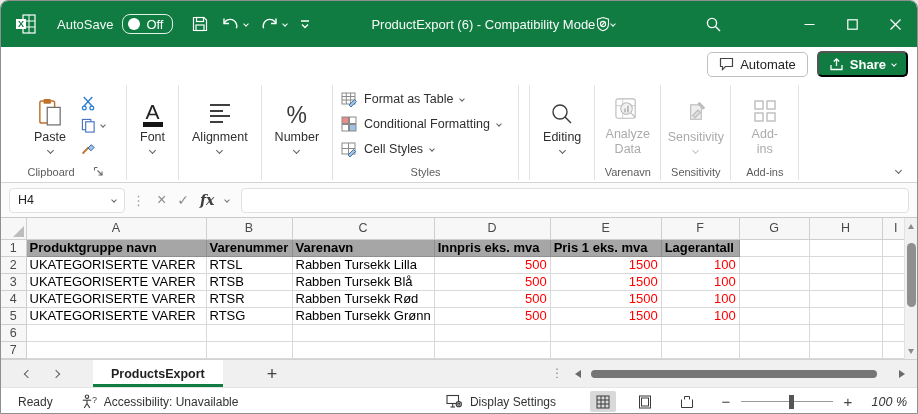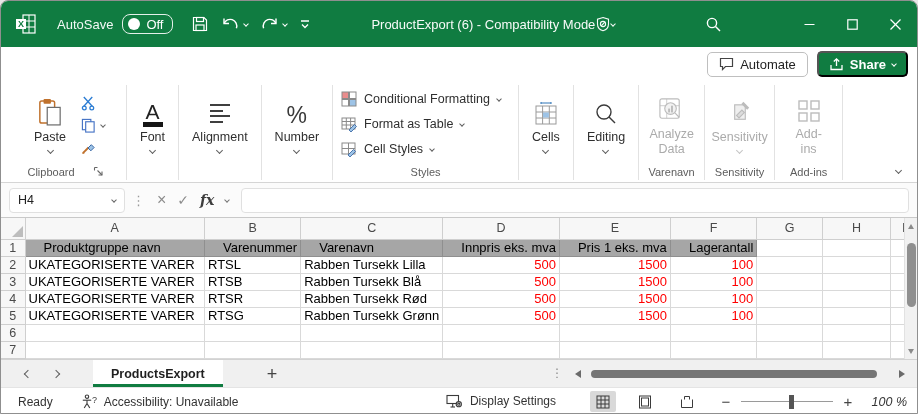--- a/index.html
+++ b/index.html
@@ -78,21 +78,21 @@
   .gridwrap{position:absolute;left:0;right:0;top:217px;height:141px;background:#fff;overflow:hidden;}
   table{border-collapse:collapse;table-layout:fixed;font-size:13px;}
   td{height:17px;padding:0 3px;border-right:1px solid #D9D9D9;border-bottom:1px solid #D9D9D9;
      white-space:nowrap;overflow:hidden;color:#000;}
   tr.chr td{height:21px;}
   .ch,.rh,.corner{background:#F7F7F7;text-align:center;color:#4a4a4a;font-size:12.5px;
      border-color:#CFCFCF;}
   .corner{position:relative;}
   .tri{position:absolute;right:2px;bottom:2px;width:0;height:0;
      border-left:11px solid transparent;border-bottom:11px solid #BDBDBD;}
-  .h1{background:var(--hdrfill);font-weight:normal;color:#000;border-color:#8F8F8F;padding-left:18px;}
+  .h1{background:var(--hdrfill);font-weight:bold;color:#000;border-color:#8F8F8F;}
   .num{color:var(--numred);text-align:right;}
   .vscroll{position:absolute;right:0;top:0;width:13px;height:100%;background:#F1F1F1;
     border-left:1px solid #E2E2E2;}
   .vthumb{position:absolute;left:2px;top:25px;width:9px;height:64px;background:#8F8F8F;border-radius:5px;}
   .sarrow{position:absolute;left:3px;width:0;height:0;border-left:3.5px solid transparent;border-right:3.5px solid transparent;}
   .sarrow.up{top:6px;border-bottom:5px solid #8a8a8a;}
   .sarrow.down{bottom:5px;border-top:5px solid #8a8a8a;}
 
   
   .sheetbar{position:absolute;left:0;right:0;top:358px;height:28px;background:#F0F0F0;
@@ -109,21 +109,21 @@
   .harrow.l{left:0;border-right:6px solid #6a6a6a;}
   .harrow.r{right:-14px;border-left:6px solid #6a6a6a;}
 
   
   .statusbar{position:absolute;left:0;right:0;top:386px;height:28px;background:#fff;
     border-top:1px solid #E4E4E4;display:flex;align-items:center;font-size:12px;color:#333;
     padding:0 10px 0 17px;}
   .sb-ready{margin-right:28px;}
   .sb-acc{display:flex;align-items:center;gap:6px;}
   .sb-right{margin-left:auto;display:flex;align-items:center;}
-  .sb-disp{display:flex;gap:7px;margin-right:26px;}
+  .sb-disp{display:flex;align-items:center;gap:7px;margin-right:26px;}
   .viewbtn{width:26px;height:21px;display:flex;align-items:center;justify-content:center;margin:0 8px;border-radius:2px;}
   .viewbtn.active{background:#D9D9D9;}
   .zoomgrp{display:flex;align-items:center;gap:9px;margin-left:12px;}
   .zoomsign{font-size:15px;color:#444;width:12px;text-align:center;}
   .ztrack{position:relative;width:92px;height:14px;}
   .zline{position:absolute;left:0;right:0;top:6.5px;height:1px;background:#9a9a9a;}
   .zthumb{position:absolute;left:48px;top:0;width:5px;height:14px;background:#555;}
   .zoomlabel{width:44px;text-align:right;font-size:12.5px;font-style:italic;}
 </style>
 </head>
@@ -322,76 +322,59 @@
           <span class="cv"></span>
         </div>
       </div>
       <div class="gcap"></div>
     </div>
 
     <div class="rgroup" style="width:186px">
       <div class="gc" style="justify-content:flex-start;padding-left:3px">
         <div class="stylecol">
           <span class="stylerow">
-            <svg width="16" height="16" viewBox="0 0 16 16" stroke="#8a8a8a" stroke-width="1">
-              <rect x="1" y="1" width="6.5" height="6.5" fill="#E98C8C"></rect>
-                <rect x="8.5" y="1" width="6.5" height="6.5" fill="#fff"></rect>
-              <rect x="1" y="8.5" width="6.5" height="6.5" fill="#fff"></rect>
-                <rect x="8.5" y="8.5" width="6.5" height="6.5" fill="#9DC3E6"></rect>
-            </svg>
-            <span>Conditional Formatting</span>
-            <span class="cv sm"></span>
-          </span>
-          <span class="stylerow">
             <svg width="16" height="16" viewBox="0 0 16 16" fill="none" stroke="#8a8a8a">
               <rect x="1" y="2" width="13" height="11"></rect>
                 <line x1="1" y1="5.5" x2="14" y2="5.5"></line>
                 <line x1="1" y1="9" x2="14" y2="9"></line>
               <line x1="5.3" y1="2" x2="5.3" y2="13"></line>
                 <line x1="9.6" y1="2" x2="9.6" y2="13"></line>
               <path d="M8 14 L13.5 8.5 L15.5 10.5 L10 16 Z" fill="#9DC3E6" stroke="#2E5E9E" stroke-width="0.8"></path>
             </svg>
             <span>Format as Table</span>
             <span class="cv sm"></span>
           </span>
           <span class="stylerow">
+            <svg width="16" height="16" viewBox="0 0 16 16" stroke="#8a8a8a" stroke-width="1">
+              <rect x="1" y="1" width="6.5" height="6.5" fill="#E98C8C"></rect>
+                <rect x="8.5" y="1" width="6.5" height="6.5" fill="#fff"></rect>
+              <rect x="1" y="8.5" width="6.5" height="6.5" fill="#fff"></rect>
+                <rect x="8.5" y="8.5" width="6.5" height="6.5" fill="#9DC3E6"></rect>
+            </svg>
+            <span>Conditional Formatting</span>
+            <span class="cv sm"></span>
+          </span>
+          <span class="stylerow">
             <svg width="16" height="16" viewBox="0 0 16 16" fill="none" stroke="#8a8a8a">
               <rect x="1" y="2" width="13" height="11"></rect>
                 <line x1="1" y1="7.5" x2="14" y2="7.5"></line>
                 <line x1="7.5" y1="2" x2="7.5" y2="13"></line>
               <path d="M7 14 L12.5 8.5 L14.5 10.5 L9 16 Z" fill="#9DC3E6" stroke="#2E5E9E" stroke-width="0.8"></path>
             </svg>
             <span>Cell Styles</span>
             <span class="cv sm"></span>
           </span>
         </div>
       </div>
       <div class="gcap">
           <span>Styles</span>
         </div>
     </div>
 
     <div class="rgroup">
-      <div class="gc">
-        <div class="bigbtn">
-          <span class="ic">
-            <svg width="26" height="26" viewBox="0 0 26 26" fill="none" stroke="#9a9a9a">
-              <path d="M8 2 h10 M8 1 v2 M18 1 v2" stroke="#2E75B6"></path>
-              <rect x="3" y="5" width="20" height="18"></rect>
-              <line x1="3" y1="11" x2="23" y2="11"></line>
-                <line x1="3" y1="17" x2="23" y2="17"></line>
-              <line x1="9.6" y1="5" x2="9.6" y2="23"></line>
-                <line x1="16.3" y1="5" x2="16.3" y2="23"></line>
-              <rect x="10" y="11.5" width="5.9" height="5" fill="#9DC3E6" stroke="none"></rect>
-            </svg>
-          </span>
-          <span>Cells</span>
-          <span class="cv"></span>
-        </div>
-      </div>
       <div class="gcap"></div>
     </div>
 
     <div class="rgroup">
       <div class="gc">
         <div class="bigbtn">
           <span class="ic">
             <svg width="26" height="26" viewBox="0 0 26 26" fill="none" stroke="#3b3b3b" stroke-width="1.4">
               <circle cx="11" cy="11" r="7"></circle>
                 <line x1="16" y1="16" x2="22" y2="22"></line>

